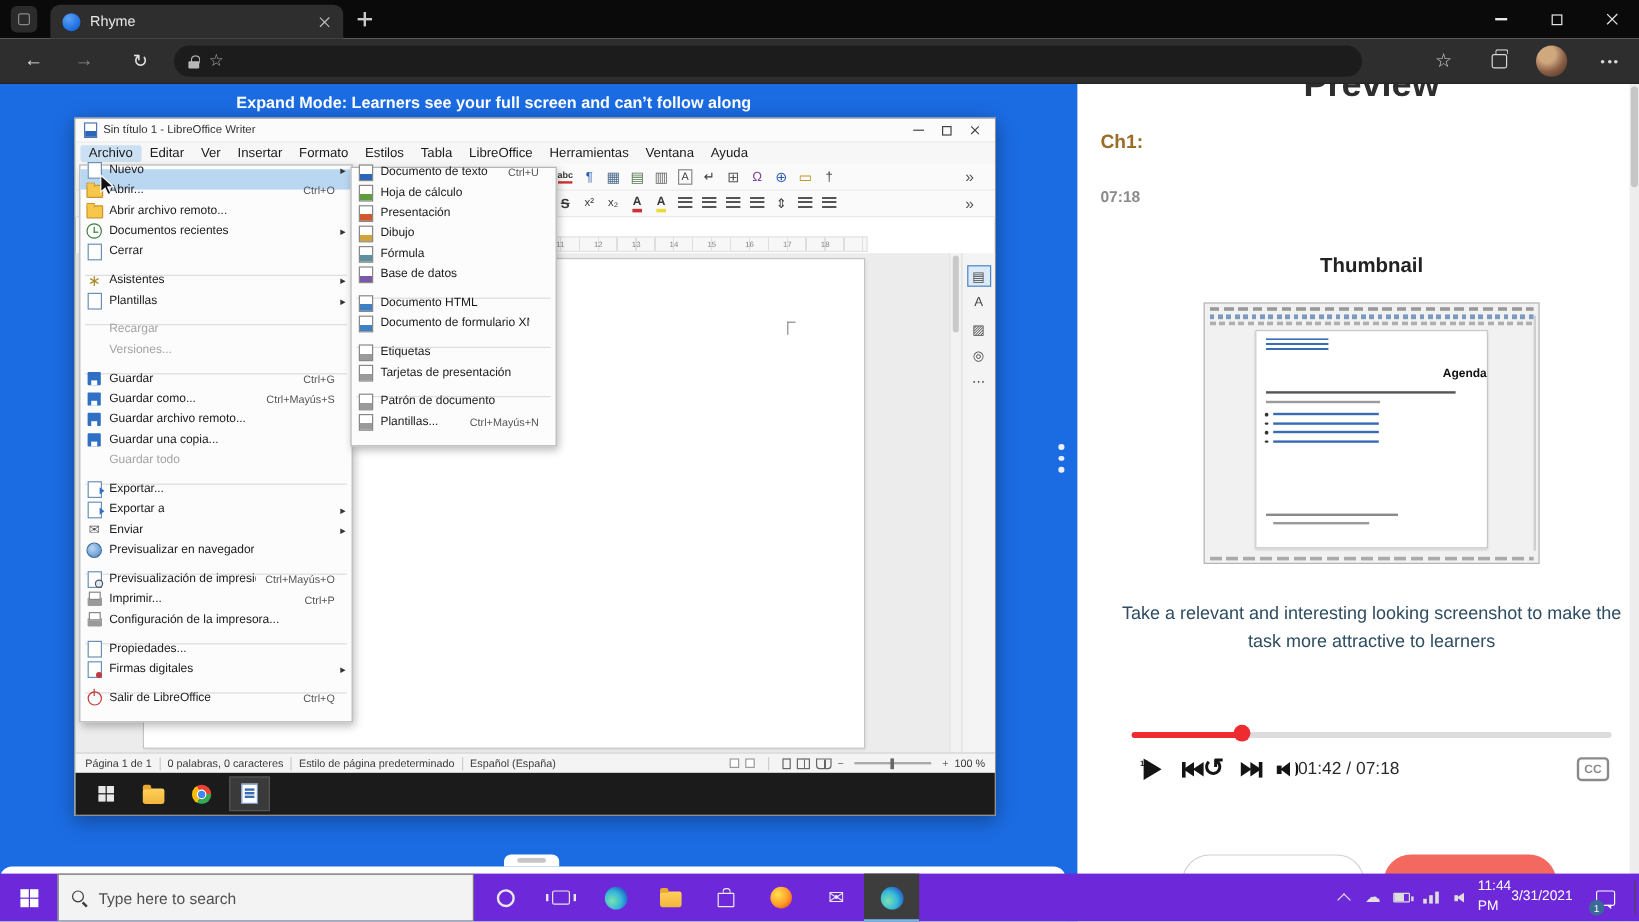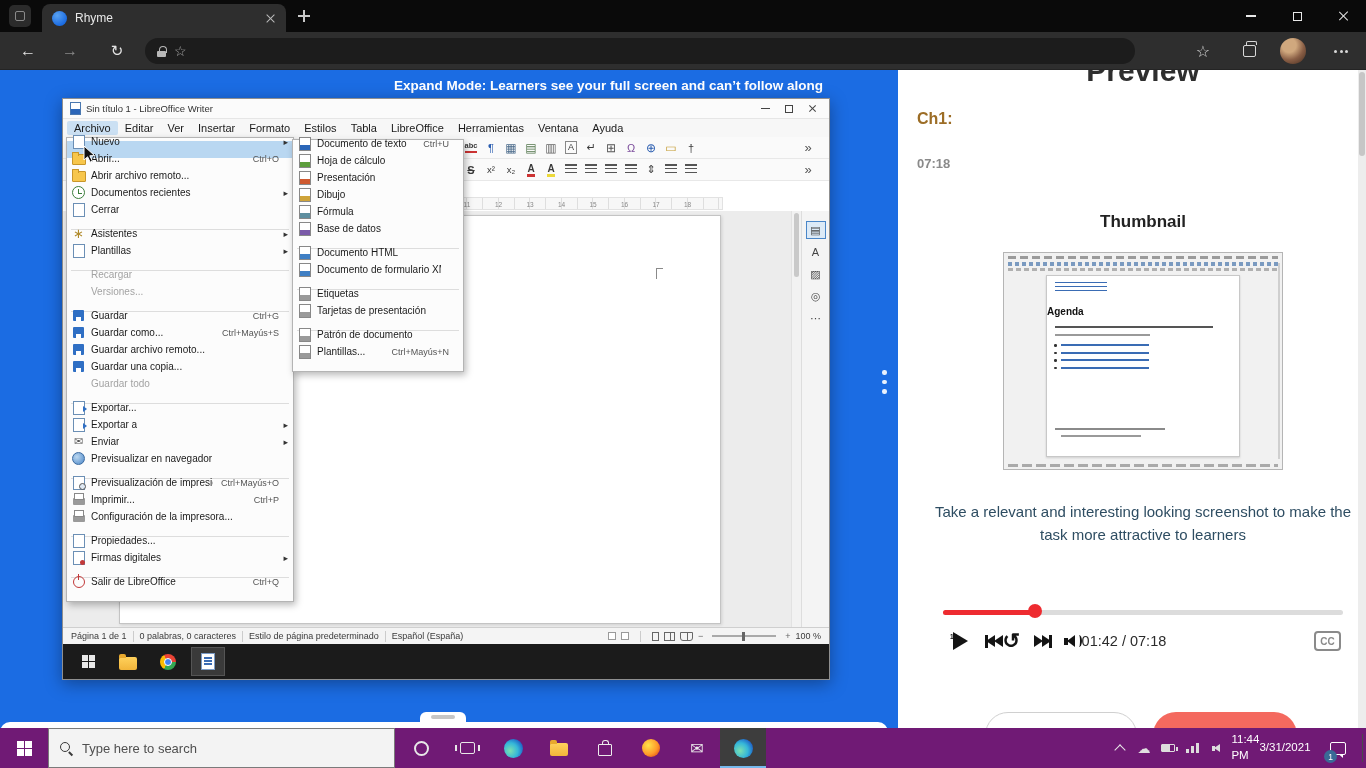--- a/index.html
+++ b/index.html
@@ -43,21 +43,21 @@
   .nv-coll{left:1234px;width:30px}
   .nv-coll-i{width:13px;height:12px;border:1.5px solid #d8d8d8;border-radius:2px;position:relative}
   .nv-coll-i::before{content:"";position:absolute;left:2px;top:-5px;width:9px;height:3px;border:1.5px solid #d8d8d8;border-bottom:none;border-radius:2px 2px 0 0}
   .nv-avatar{position:absolute;left:1280px;top:6px;width:26px;height:26px;border-radius:50%;background:radial-gradient(circle at 35% 28%,#d0a87e 0 28%,#8a5f46 58%,#41291c)}
   .nv-more{left:1326px;width:30px;gap:2.5px}
   .nv-more i{width:3px;height:3px;border-radius:50%;background:#d8d8d8;display:block}
 
   
   .content{position:absolute;left:0;top:70px;width:1366px;height:698px;z-index:10}
   .blue{position:absolute;left:0;top:0;width:898px;height:698px;background:#1b6ce3;overflow:hidden}
-  .banner{position:absolute;left:0;top:8px;width:823px;text-align:right;color:#fff;font-weight:bold;font-size:13.5px}
+  .banner{position:absolute;left:0;top:8px;width:823px;text-align:center;color:#fff;font-weight:bold;font-size:13.5px}
   .drag-dots{position:absolute;left:882px;top:300px;display:flex;flex-direction:column;gap:5px}
   .drag-dots i{width:4.5px;height:4.5px;border-radius:50%;background:#fff;opacity:.9;display:block}
   .bb{position:absolute;left:0;top:652px;width:888px;height:46px;background:#fff;border-radius:10px 10px 0 0}
   .bb-handle{position:absolute;left:420px;top:642px;width:46px;height:10px;background:#fff;border-radius:6px 6px 0 0}
   .bb-handle::before{content:"";position:absolute;left:11px;top:3px;width:24px;height:4px;background:#c6c6c6;border-radius:2px}
 
   
   .writer{position:absolute;left:62px;top:28px;width:768px;height:582px;background:#fff;border:1px solid #8f8f8f;box-shadow:0 4px 16px rgba(0,0,0,.35)}
   .w-titlebar{position:absolute;top:0;left:0;right:0;height:20px;background:#fbfbfb;border-bottom:1px solid #e6e6e6;display:flex;align-items:center;padding:0 7px;gap:5px;font-size:9.5px;color:#333}
   .w-appicon{width:11px;height:13px;border:1px solid #4a78b0;background:linear-gradient(#fff 0 55%,#2b66b8 55% 100%);flex:0 0 11px}
@@ -174,21 +174,21 @@
   .pv-chtitle{position:absolute;left:33px;top:62px;right:4px;font-size:13.5px;font-weight:bold;color:#141414;white-space:nowrap;overflow:hidden}
   .pv-dur{position:absolute;left:19px;top:86px;font-size:13px;font-weight:bold;color:#8a8a8a}
   .pv-thumbhead{position:absolute;left:15px;top:142px;width:460px;text-align:center;font-size:17px;font-weight:bold;color:#222}
   .thumb{position:absolute;left:97px;top:176px;width:296px;height:238px;background:#fff}
   .t-win{position:absolute;left:8px;right:8px;top:6px;bottom:14px;background:#f1f1f1;border:1px solid #b5b5b5}
   .t-menubar{height:3px;margin:3px 4px 0;background:repeating-linear-gradient(to right,#9a9a9a 0 8px,transparent 8px 12px)}
   .t-toolbar{height:4px;margin:3px 4px 0;background:repeating-linear-gradient(to right,#7a9ac0 0 4px,transparent 4px 7px)}
   .t-toolbar2{height:3px;margin:2px 4px 0;background:repeating-linear-gradient(to right,#b0b0b0 0 5px,transparent 5px 8px)}
   .t-page{position:absolute;left:42px;right:42px;top:22px;bottom:12px;background:#fff;border:1px solid #c8c8c8;box-shadow:0 1px 2px rgba(0,0,0,.15)}
   .t-bluelines{position:absolute;left:8px;top:6px;width:52px;height:11px;background:repeating-linear-gradient(to bottom,#3a6cb4 0 1.5px,transparent 1.5px 4px)}
-  .t-agenda{position:absolute;top:30px;left:0;right:0;text-align:left;font-size:10px;font-weight:bold;color:#111}
+  .t-agenda{position:absolute;top:30px;left:0;right:0;text-align:right;font-size:10px;font-weight:bold;color:#111}
   .t-darkline{position:absolute;top:50px;left:8px;right:26px;height:2px;background:#555}
   .t-gray1{position:absolute;top:58px;left:8px;width:95px;height:2px;background:#9a9a9a}
   .t-bullets{position:absolute;top:68px;left:14px;right:20px}
   .t-bullets i{display:block;height:2px;margin-bottom:5.5px;background:#3a6cb4;width:88px;position:relative}
   .t-bullets i::before{content:"";position:absolute;left:-7px;top:0;width:2.5px;height:2.5px;background:#333;border-radius:50%}
   .t-gray2{position:absolute;bottom:26px;left:8px;width:110px;height:2px;background:#8a8a8a}
   .t-gray3{position:absolute;bottom:19px;left:14px;width:80px;height:2px;background:#9a9a9a}
   .t-status{position:absolute;bottom:2px;left:4px;right:4px;height:3px;background:repeating-linear-gradient(to right,#aaa 0 10px,transparent 10px 14px)}
   .t-scroll{position:absolute;right:2px;top:10px;bottom:10px;width:2px;background:#cfcfcf}
   .pv-caption{position:absolute;left:35px;top:430px;width:420px;text-align:center;font-size:15px;color:#2e4d62;line-height:1.55}
@@ -211,21 +211,21 @@
   .vol-tri{width:0;height:0;border-right:8px solid #141414;border-top:6px solid transparent;border-bottom:6px solid transparent;margin-left:-1px}
   .vol-wave{width:6px;height:12px;border-right:2px solid #141414;border-radius:50%;margin-left:1px}
   .pv-time{font-size:14.5px;color:#2b2b2b;white-space:nowrap}
   .pv-cc{margin-left:auto;margin-right:2px;width:27px;height:20px;border:2px solid #8a8a8a;border-radius:4px;color:#8a8a8a;font-weight:bold;font-size:10px;display:flex;align-items:center;justify-content:center}
   .pv-btn2{position:absolute;left:87px;top:642px;width:152px;height:46px;border-radius:23px;background:#fff;border:1.5px solid #d0d0d0}
   .pv-btn1{position:absolute;left:255px;top:642px;width:144px;height:46px;border-radius:23px;background:#f4695f}
   .pg-scroll{position:absolute;left:1358px;top:0;width:8px;height:698px;background:#ededed}
   .pg-scroll::before{content:"";position:absolute;left:1px;right:1px;top:2px;height:84px;background:#c6c6c6;border-radius:3px}
 
   
-  .taskbar{position:absolute;left:0;top:728px;width:1366px;height:40px;background:#701a75;z-index:50}
+  .taskbar{position:absolute;left:0;top:728px;width:1366px;height:40px;background:#6d28d9;z-index:50}
   .tb-start{position:absolute;left:0;top:0;width:48px;height:40px;display:flex;align-items:center;justify-content:center}
   .tb-start-i{position:relative;width:15px;height:15px}
   .tb-start-i::before{content:"";position:absolute;left:0;top:0;width:7px;height:7px;background:#fff;box-shadow:8px 0 0 #fff,0 8px 0 #fff,8px 8px 0 #fff}
   .tb-search{position:absolute;left:48px;top:0;width:347px;height:40px;background:#f3f3f3;border:1px solid #7a7a7a;display:flex;align-items:center;padding:0 10px;gap:9px}
   .mag{position:relative;width:14px;height:14px;flex:0 0 14px}
   .mag::before{content:"";position:absolute;left:1px;top:1px;width:8px;height:8px;border:1.6px solid #3a3a3a;border-radius:50%}
   .mag::after{content:"";position:absolute;left:9.5px;top:9.5px;width:5px;height:1.6px;background:#3a3a3a;transform:rotate(45deg);transform-origin:left center}
   .tb-search input{border:none;outline:none;background:transparent;font-size:13px;color:#333;font-family:"Liberation Sans",sans-serif;width:280px}
   .tb-search input::placeholder{color:#4f4f4f;opacity:1}
   #tb-icons{position:absolute;left:398px;top:0;height:40px;display:flex}

